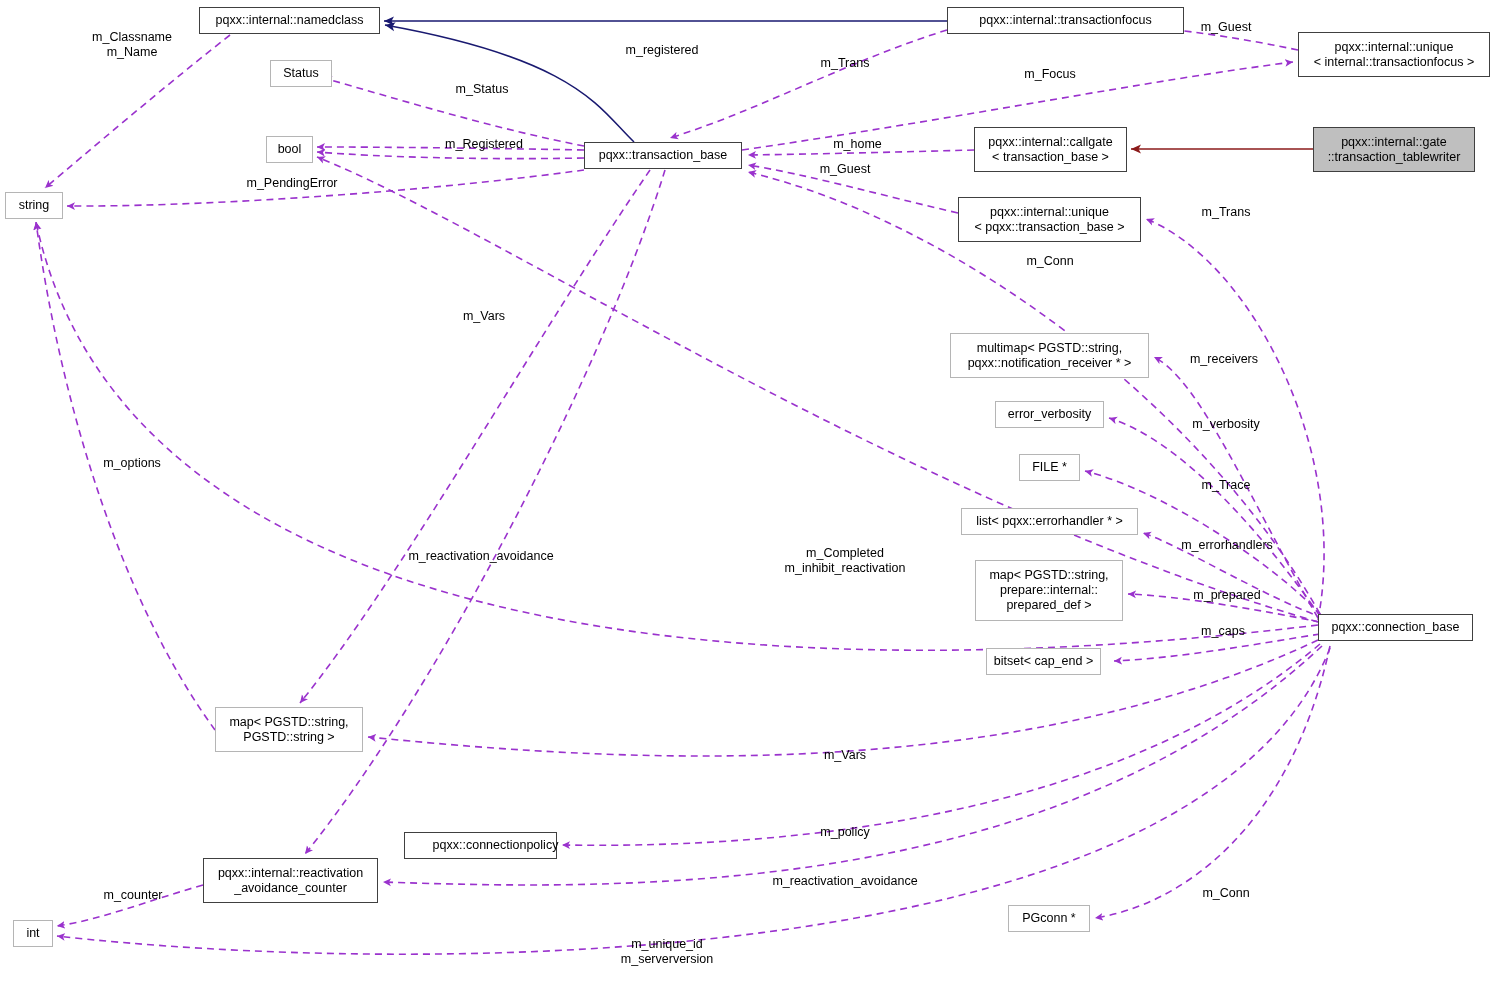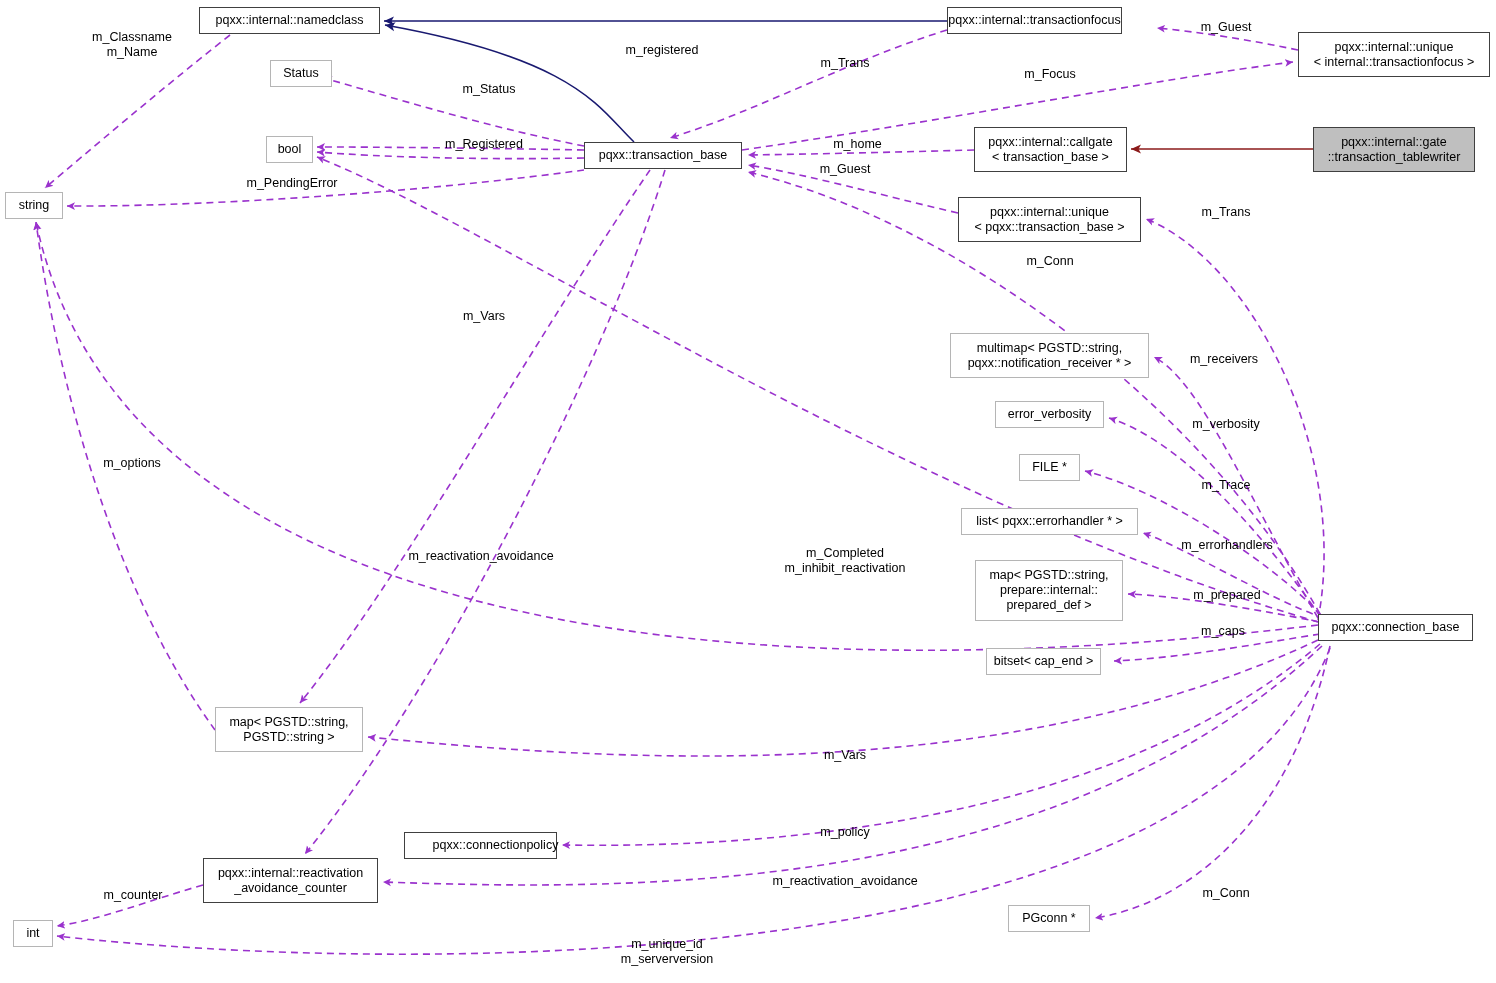--- a/index.html
+++ b/index.html
@@ -110,21 +110,21 @@
       </g>
   </svg>
 
   <div id="node-layer">
       <div class="node strong" style="left: 199px; top: 7px; width: 181px; height: 27px;">pqxx::internal::namedclass</div>
       <div class="node plain" style="left: 258px; top: 60px; width: 62px; height: 27px; margin-left: 12px;">Status</div>
       <div class="node plain" style="left: 266px; top: 136px; width: 47px; height: 27px;">bool</div>
       <div class="node plain" style="left: 5px; top: 192px; width: 58px; height: 27px;">string</div>
       <div class="node plain" style="left: 13px; top: 920px; width: 40px; height: 27px;">int</div>
       <div class="node strong" style="left: 584px; top: 142px; width: 158px; height: 27px;">pqxx::transaction_base</div>
-      <div class="node strong" style="left: 947px; top: 7px; width: 175px; height: 27px;">pqxx::internal::transactionfocus</div>
+      <div class="node strong" style="left: 947px; top: 7px; width: 237px; height: 27px;">pqxx::internal::transactionfocus</div>
       <div class="node strong" style="left: 1298px; top: 32px; width: 192px; height: 45px;">pqxx::internal::unique
 &lt; internal::transactionfocus &gt;</div>
       <div class="node strong" style="left: 974px; top: 127px; width: 153px; height: 45px;">pqxx::internal::callgate
 &lt; transaction_base &gt;</div>
       <div class="node highlight" style="left: 1313px; top: 127px; width: 162px; height: 45px;">pqxx::internal::gate
 ::transaction_tablewriter</div>
       <div class="node strong" style="left: 958px; top: 197px; width: 183px; height: 45px;">pqxx::internal::unique
 &lt; pqxx::transaction_base &gt;</div>
       <div class="node plain" style="left: 950px; top: 333px; width: 199px; height: 45px;">multimap&lt; PGSTD::string,
  pqxx::notification_receiver * &gt;</div>
@@ -139,21 +139,21 @@
       <div class="node plain" style="left: 215px; top: 707px; width: 148px; height: 45px;">map&lt; PGSTD::string,
 PGSTD::string &gt;</div>
       <div class="node strong" style="left: 404px; top: 832px; width: 153px; height: 27px; padding-left: 34px;">pqxx::connectionpolicy</div>
       <div class="node strong" style="left: 203px; top: 858px; width: 175px; height: 45px;">pqxx::internal::reactivation
 _avoidance_counter</div>
       <div class="node plain" style="left: 1008px; top: 905px; width: 82px; height: 27px;">PGconn *</div>
     </div>
   <div id="label-layer">
       <div class="edge-label" style="left: 132px; top: 45px;">m_Classname
 m_Name</div>
-      <div class="edge-label" style="left: 482px; top: 89px; margin-left: 7px;">m_Status</div>
+      <div class="edge-label" style="left: 482px; top: 89px;">m_Status</div>
       <div class="edge-label" style="left: 662px; top: 50px;">m_registered</div>
       <div class="edge-label" style="left: 484px; top: 144px;">m_Registered</div>
       <div class="edge-label" style="left: 292px; top: 183px;">m_PendingError</div>
       <div class="edge-label" style="left: 845px; top: 63px;">m_Trans</div>
       <div class="edge-label" style="left: 1226px; top: 27px;">m_Guest</div>
       <div class="edge-label" style="left: 1050px; top: 74px;">m_Focus</div>
       <div class="edge-label" style="left: 845px; top: 144px; padding-left: 25px;">m_home</div>
       <div class="edge-label" style="left: 845px; top: 169px;">m_Guest</div>
       <div class="edge-label" style="left: 1226px; top: 212px;">m_Trans</div>
       <div class="edge-label" style="left: 1050px; top: 261px;">m_Conn</div>

